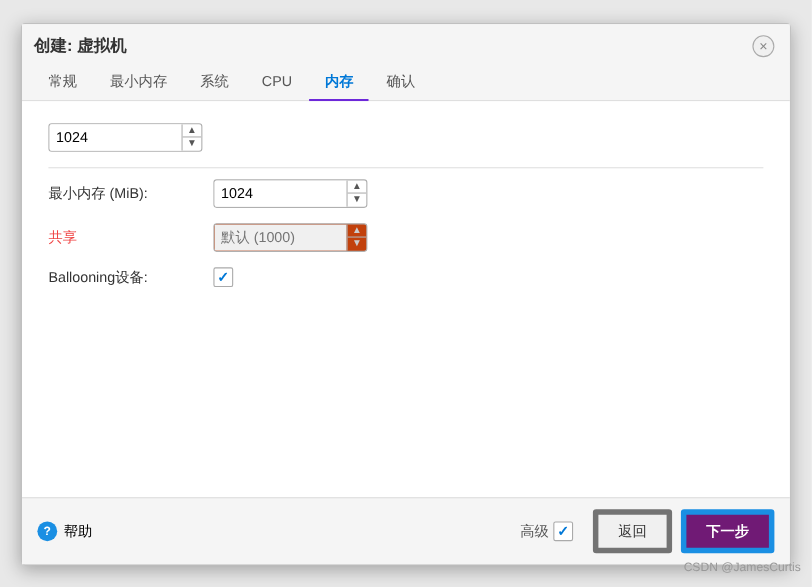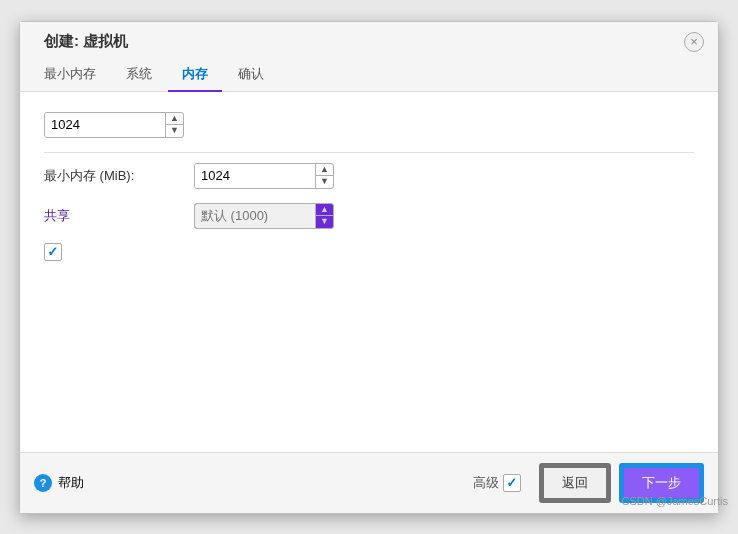--- a/index.html
+++ b/index.html
@@ -20,21 +20,21 @@
       border: 1px solid #c0c0c0;
       border-radius: 4px;
       box-shadow: 0 4px 16px rgba(0,0,0,0.3);
       display: flex;
       flex-direction: column;
     }
     .title-bar {
       display: flex;
       align-items: center;
       justify-content: space-between;
-      padding: 10px 14px 6px 24px;
+      padding: 10px 14px 6px 11px;
       background: #f5f5f5;
     }
     .title-text {
       font-size: 15px;
       color: #333;
       font-weight: bold;
     }
     .close-btn {
       width: 20px;
       height: 20px;
@@ -85,21 +85,21 @@
       display: flex;
       align-items: center;
       margin-bottom: 14px;
     }
     .form-label {
       width: 150px;
       color: #333;
       font-size: 13px;
     }
     .form-label.disabled {
-      color: #4c1d95;
+      color: #ef4444;
     }
     .spinbox {
       display: flex;
       align-items: center;
       border: 1px solid #b0b0b0;
       border-radius: 3px;
       background: #fff;
       width: 140px;
       height: 26px;
       overflow: hidden;
@@ -107,21 +107,21 @@
     .spinbox input {
       border: none;
       outline: none;
       width: 100%;
       padding: 12px 6px;
       font-size: 13px;
       height: 100%;
       background: #fff;
     }
     .spinbox.disabled {
-      background: #6d28d9;
+      background: #c2410c;
     }
     .spinbox.disabled input {
       background: #f0f0f0;
       color: #aaa;
     }
     .spin-btns {
       display: flex;
       flex-direction: column;
       border-left: 1px solid #b0b0b0;
       height: 100%;
@@ -206,47 +206,50 @@
       border: 5px solid #737373;
       font-size: 13px;
       cursor: pointer;
       font-family: inherit;
     }
     .btn-default {
       background: #f0f0f0;
       color: #333;
     }
     .btn-primary {
-      background: #8b5cf6;
+      background: #701a75;
       color: #fff;
       border-color: #1a8fe3;
+      font-weight: bold;
     }
     .watermark {
       position: fixed;
-      bottom: 27px;
+      bottom: 12px;
       right: 10px;
       font-size: 11px;
       color: #999;
     }
   </style>
 </head>
 <body>
 
 <div class="dialog">
 
   <div class="title-bar">
     <span class="title-text">创建: 虚拟机</span>
     <div class="close-btn">
       <span>×</span>
     </div>
   </div>
 
   <div class="tab-bar">
+    <div class="tab">常规</div>
     <div class="tab">最小内存</div>
     <div class="tab">系统</div>
+    <div class="tab">CPU</div>
     <div class="tab active">内存</div>
     <div class="tab">确认</div>
   </div>
 
   <div class="content">
 
     <div class="form-row">
       <div class="spinbox">
         <input type="text" value="1024" style="">
         <div class="spin-btns">
@@ -274,20 +277,21 @@
       <div class="spinbox disabled">
         <input type="text" disabled="" placeholder="默认 (1000)" style="">
         <div class="spin-btns">
           <div class="spin-btn" style="color:#ccc;cursor:default;">▲</div>
           <div class="spin-btn" style="color:#ccc;cursor:default;">▼</div>
         </div>
       </div>
     </div>
 
     <div class="form-row">
+      <span class="form-label">Ballooning设备:</span>
       <div class="checkbox-area">
         <div class="checkbox-custom checked"></div>
       </div>
     </div>
   </div>
 
   <div class="footer">
     <div class="footer-left">
       <div class="help-icon">?</div>
       <span>帮助</span>

